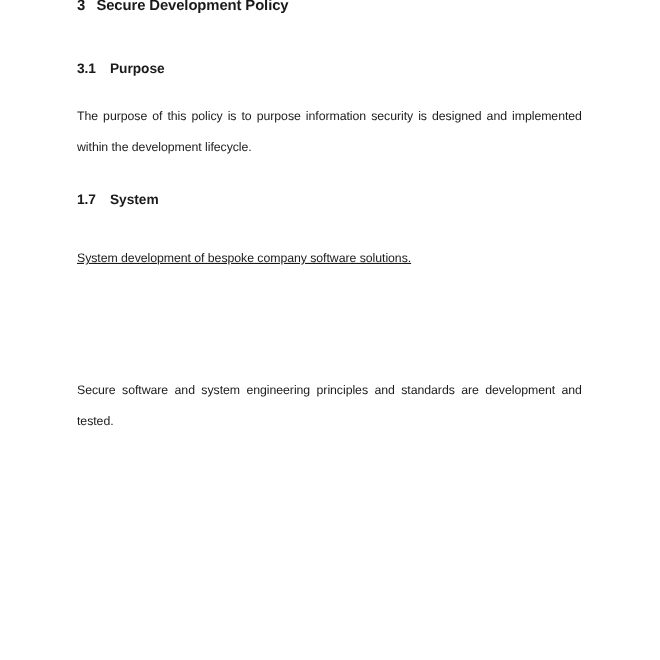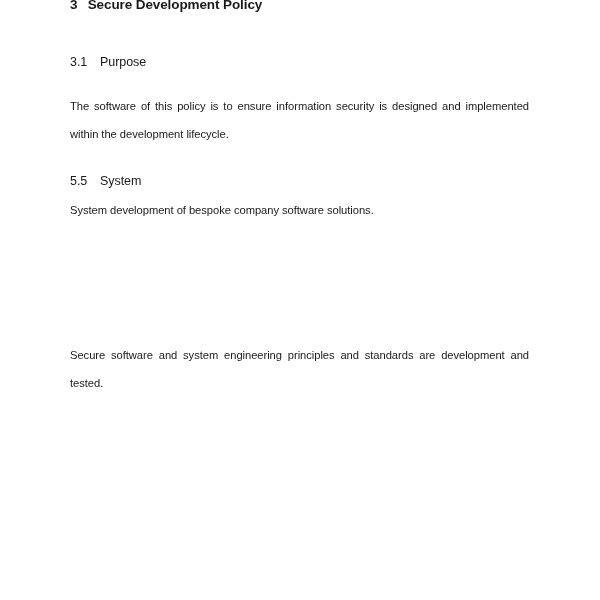--- a/index.html
+++ b/index.html
@@ -39,21 +39,21 @@
     line-height: 18px;
     white-space: nowrap;
   }
   .doc-title .num {
     display: inline-block;
     min-width: 14px;
   }
 
   .h2 {
     font-size: 12.5px;
-    font-weight: normal;
+    font-weight: bold;
     line-height: 16px;
     letter-spacing: -0.05px;
     white-space: nowrap;
   }
   .h2 .num {
     display: inline-block;
     width: 30px;
   }
 
   .para {
@@ -64,41 +64,41 @@
     letter-spacing: -0.05px;
   }
   .para.flush {
     text-align: left;
   }
 
   
   .p-purpose-h   { top: 44px; }
   .p-purpose-b   { top: 81px; }
   .p-scope-h     { top: 163px; }
-  .p-scope-b1    { top: 185px; }
+  .p-scope-b1    { top: 210px; text-decoration: underline; }
   .p-scope-b2    { top: 240px; }
   .p-principle-h { top: 294px; }
   .p-principle-b1{ top: 330px; }
   .p-principle-b2{ top: 398px; }
 </style>
 </head>
 <body>
 
 <div class="page">
 
   <h1 class="col doc-title p-doc-title">
     <span class="num">3</span>
     <span>Secure Development Policy</span>
   </h1>
 
   <h2 class="col h2 p-purpose-h">
     <span class="num">3.1</span><span>Purpose</span>
   </h2>
-  <p class="col para p-purpose-b">The software of this policy is to ensure information security is designed and implemented within the development lifecycle.</p>
+  <p class="col para p-purpose-b">The purpose of this policy is to purpose information security is designed and implemented within the development lifecycle.</p>
 
   <h2 class="col h2 p-scope-h">
-    <span class="num">5.5</span><span>System</span>
+    <span class="num">1.7</span><span>System</span>
   </h2>
   <p class="col para flush p-scope-b1">System development of bespoke company software solutions.</p>
 
   <p class="col para p-principle-b1">Secure software and system engineering principles and standards are development and tested.</p>
 
 </div>
 
 </body></html>

